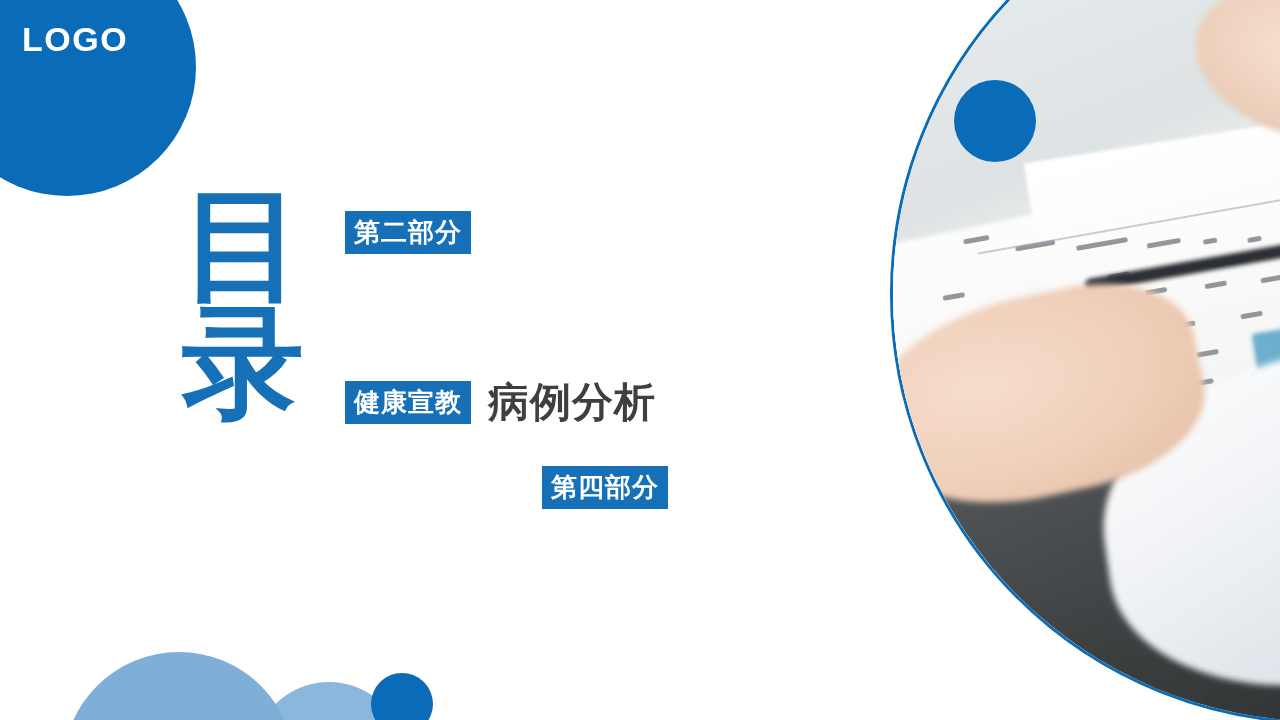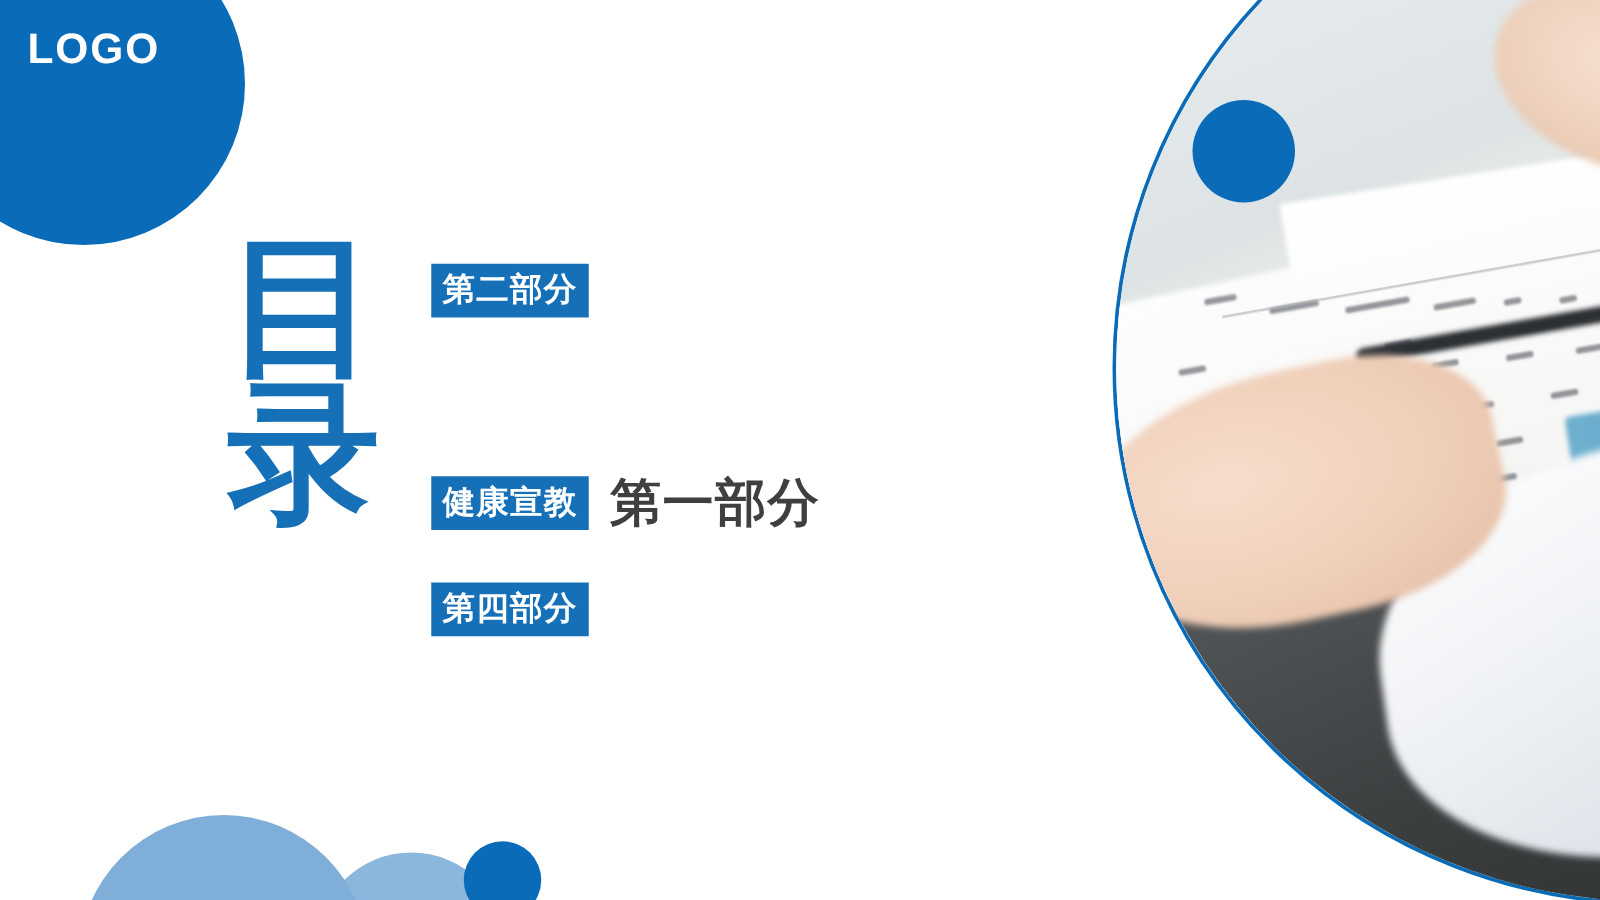--- a/index.html
+++ b/index.html
@@ -61,21 +61,21 @@
     left: 345px;
     top: 206px;
     width: 520px;
   }
   .toc-row {
     display: flex;
     align-items: center;
     height: 52px;
     margin-bottom: 33px;
   }
-  .toc-row.gap-extra { margin-top: 22px; }
+  .toc-row.gap-extra { margin-top: 22px; justify-content: center; }
   .toc-badge {
     background: #1570B8;
     color: #ffffff;
     font-size: 26px;
     font-weight: bold;
     letter-spacing: 1px;
     padding: 8px 9px 9px 9px;
     line-height: 1;
     white-space: nowrap;
     font-family: "DejaVu Sans", "Liberation Sans", sans-serif;
@@ -322,21 +322,21 @@
 
     <div class="toc-row">
       <div class="toc-badge">第二部分</div>
     </div>
 
     <div class="toc-row">
     </div>
 
     <div class="toc-row">
       <div class="toc-badge">健康宣教</div>
-      <div class="toc-label">第一部分</div>
+      <div class="toc-label">病例分析</div>
     </div>
 
     <div class="toc-row gap-extra">
       <div class="toc-badge">第四部分</div>
     </div>
 
   </div>
 
   <div class="deco-big"></div>
   <div class="deco-mid"></div>

